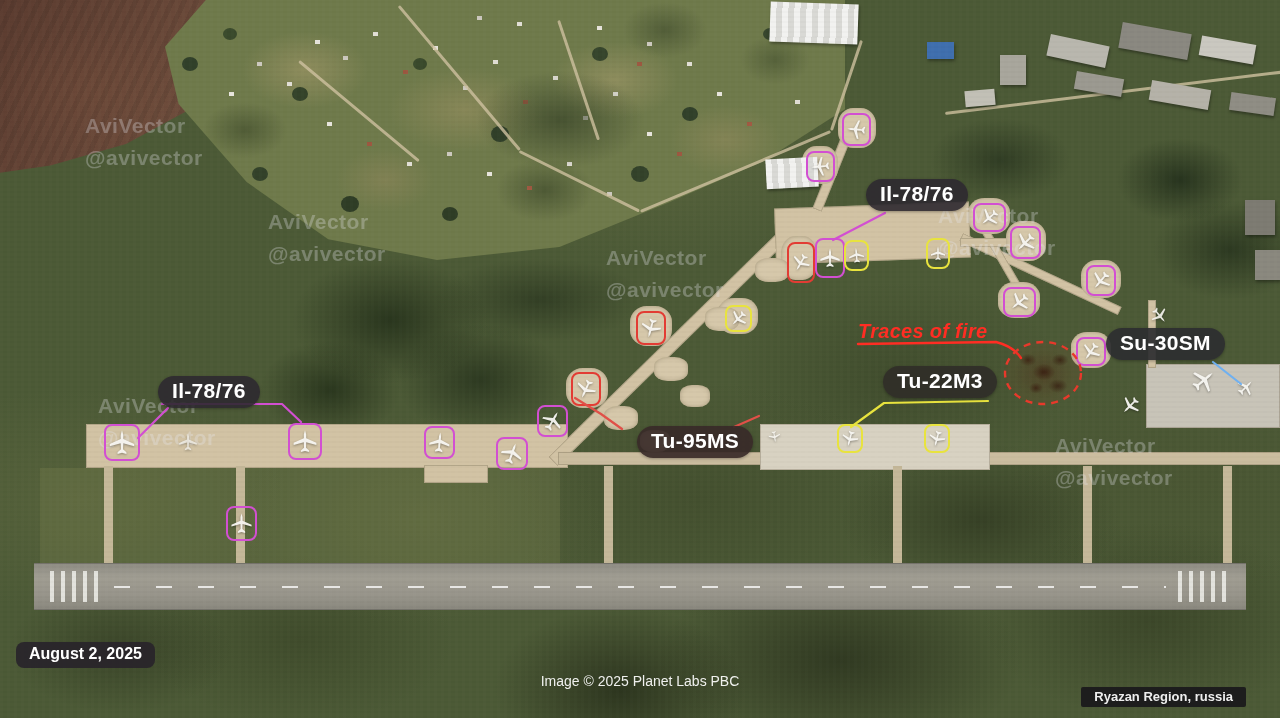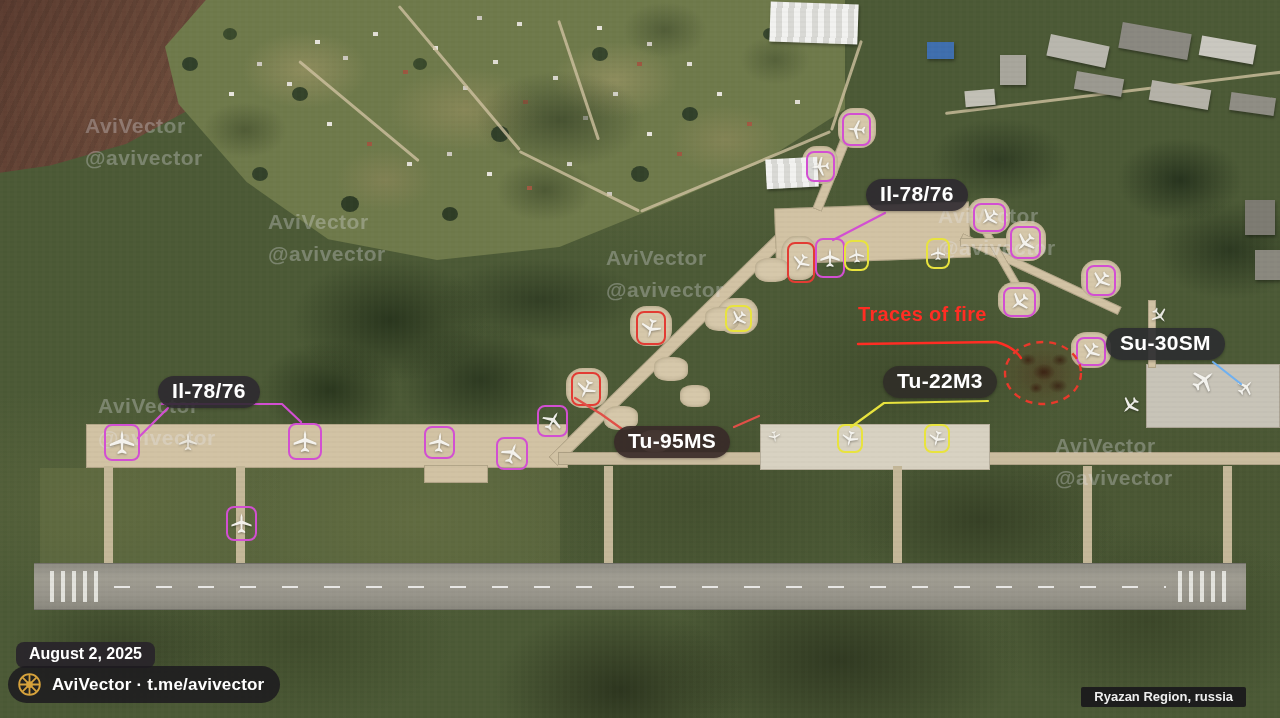--- a/index.html
+++ b/index.html
@@ -320,33 +320,22 @@
     <polyline class="ln red-ln" points="575,398 601,414 622,429"></polyline>
     <polyline class="ln red-ln" points="734,427 759,416"></polyline>
     <polyline class="ln yellow-ln" points="988,401 884,403 851,427"></polyline>
     <polyline class="ln blue-ln" points="1213,362 1241,384"></polyline>
     <path class="ln fire-ln" d="M858,344 L996,342 Q1013,346 1021,358"></path>
     <ellipse id="fire-ellipse" class="fire-ellipse" cx="1043" cy="373" rx="38" ry="31"></ellipse>
   </svg>
 
   <div class="label-box" style="left:866px;top:179px;">Il-78/76</div>
   <div class="label-box" style="left:158px;top:376px;">Il-78/76</div>
-  <div class="label-box" style="left:614px;top:426px;background:rgba(56,42,40,.92);">Tu-95MS</div>
+  <div class="label-box" style="left:637px;top:426px;background:rgba(56,42,40,.92);">Tu-95MS</div>
   <div class="label-box" style="left:883px;top:366px;background:rgba(48,46,40,.92);">Tu-22M3</div>
   <div class="label-box" style="left:1106px;top:328px;background:rgba(44,46,48,.92);">Su-30SM</div>
-  <div class="fire-text" style="left:858px;top:303px;">Traces of fire</div>
+  <div class="fire-text" style="left:858px;top:320px;font-style:italic;">Traces of fire</div>
 
   <div class="date-box">August 2, 2025</div>
-  <div class="handle-pill">
-    <span style="display:inline-flex;">
-      <svg viewBox="0 0 24 24" width="27" height="27">
-        <g stroke="#d6a23c" stroke-width="1.6" fill="none">
-          <circle cx="12" cy="12" r="9.2"></circle>
-          <path d="M12 2.8 V21.2 M2.8 12 H21.2 M5.5 5.5 L18.5 18.5 M18.5 5.5 L5.5 18.5"></path>
-          <circle cx="12" cy="12" r="3" fill="#d6a23c" stroke="none"></circle>
-        </g>
-      </svg>
-    </span>
-    <span>AviVector · t.me/avivector</span>
-  </div>
+  <div class="planet">Image © 2025 Planet Labs PBC</div>
   <div class="region-box">Ryazan Region, russia</div>
 
 </div>
 
 </body></html>

